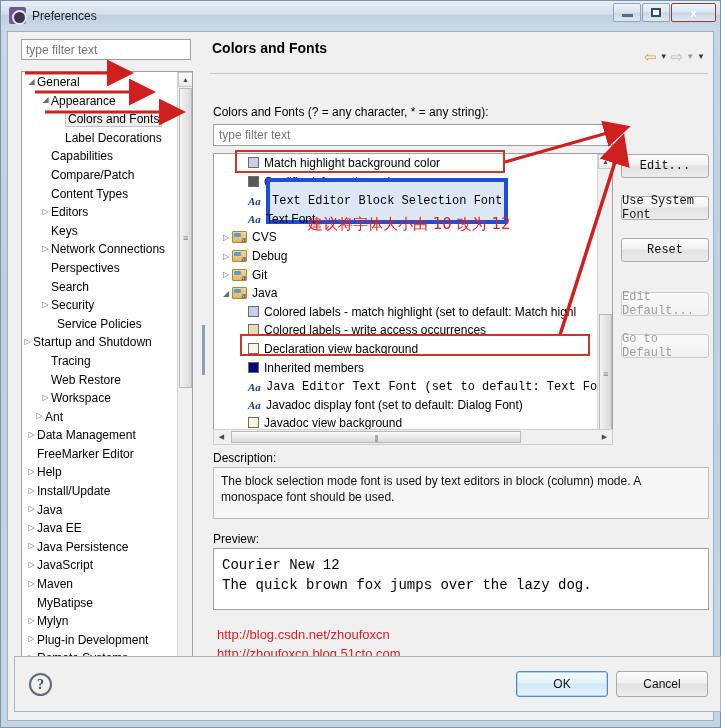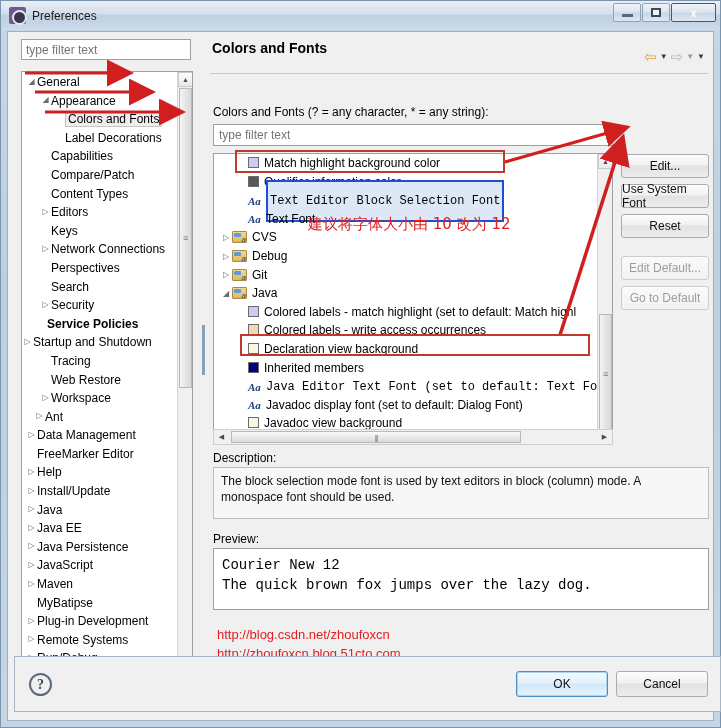--- a/index.html
+++ b/index.html
@@ -199,35 +199,35 @@
   .folder-ico::after {
     content: "a"; position: absolute; right: 0px; bottom: -2px;
     font-size: 8px; font-style: italic; color: #23407e; line-height: 8px;
   }
   .folder-ico::before {
     content: ""; position: absolute; left: 1px; top: 1px;
     width: 7px; height: 4px; background: #5f9ad6; border-radius: 1px;
   }
   .mono { font-family: "Liberation Mono", monospace; font-size: 12px; }
   .cf-row.sel-font .mono {
-    background: #dde7f5; border: 2px solid #1d4ed8; padding: 12px 2px;
+    background: #dde7f5; border: 4px solid #1d4ed8; padding: 12px 2px;
   }
 
   
   .btn {
     font-family: "Liberation Sans", sans-serif; font-size: 12px;
     background: linear-gradient(to bottom,#fdfdfd 0%,#f1f1f1 45%,#e2e2e2 50%,#ededed 100%);
     border: 1px solid #a5acb2; border-radius: 3px; color: #101010;
     display: flex; align-items: center; justify-content: center;
     cursor: default;
   }
   .btn.disabled { color: #9d9d9d; border-color: #cdcdcd;
     background: linear-gradient(to bottom,#fafafa,#f2f2f2); }
   .side-btns { position: absolute; left: 414px; top: 119px; width: 88px; }
-  .side-btns .btn { width: 88px; height: 24px; margin-bottom: 6px; }
+  .side-btns .btn { width: 88px; height: 24px; margin-bottom: 18px; font-family: Liberation Mono, monospace; }
   .side-btns .gap { height: 12px; }
 
   .desc-label { position: absolute; left: 6px; top: 416px; }
   .desc-box {
     position: absolute; left: 6px; top: 432px; width: 496px; height: 52px;
     border: 1px solid #bdbdbd; background: #f7f7f7;
     font-size: 12px; color: #101010; padding: 5px 7px; line-height: 16px;
   }
   .prev-label { position: absolute; left: 6px; top: 497px; }
   .prev-box {
@@ -310,36 +310,37 @@
             <div class="tree-row" style="padding-left: 32px;"><span class="twisty"></span><span class="lbl">Label Decorations</span></div>
             <div class="tree-row" style="padding-left: 18px;"><span class="twisty"></span><span class="lbl">Capabilities</span></div>
             <div class="tree-row" style="padding-left: 18px;"><span class="twisty"></span><span class="lbl">Compare/Patch</span></div>
             <div class="tree-row" style="padding-left: 18px;"><span class="twisty"></span><span class="lbl">Content Types</span></div>
             <div class="tree-row" style="padding-left: 18px;"><span class="twisty">▷</span><span class="lbl">Editors</span></div>
             <div class="tree-row" style="padding-left: 18px;"><span class="twisty"></span><span class="lbl">Keys</span></div>
             <div class="tree-row" style="padding-left: 18px;"><span class="twisty">▷</span><span class="lbl">Network Connections</span></div>
             <div class="tree-row" style="padding-left: 18px;"><span class="twisty"></span><span class="lbl">Perspectives</span></div>
             <div class="tree-row" style="padding-left: 18px;"><span class="twisty"></span><span class="lbl">Search</span></div>
             <div class="tree-row" style="padding-left: 18px;"><span class="twisty">▷</span><span class="lbl">Security</span></div>
-            <div class="tree-row" style="padding-left: 14px; font-weight: bold;"><span class="twisty"></span><span class="lbl">Service Policies</span></div>
+            <div class="tree-row" style="padding-left: 24px;"><span class="twisty"></span><span class="lbl">Service Policies</span></div>
             <div class="tree-row" style="padding-left: 0;"><span class="twisty">▷</span><span class="lbl">Startup and Shutdown</span></div>
             <div class="tree-row" style="padding-left: 18px;"><span class="twisty"></span><span class="lbl">Tracing</span></div>
             <div class="tree-row" style="padding-left: 18px;"><span class="twisty"></span><span class="lbl">Web Restore</span></div>
             <div class="tree-row" style="padding-left: 18px;"><span class="twisty">▷</span><span class="lbl">Workspace</span></div>
             <div class="tree-row" style="padding-left: 12px;"><span class="twisty">▷</span><span class="lbl">Ant</span></div>
             <div class="tree-row" style="padding-left: 4px;"><span class="twisty">▷</span><span class="lbl">Data Management</span></div>
             <div class="tree-row" style="padding-left: 4px;"><span class="twisty"></span><span class="lbl">FreeMarker Editor</span></div>
             <div class="tree-row" style="padding-left: 4px;"><span class="twisty">▷</span><span class="lbl">Help</span></div>
             <div class="tree-row" style="padding-left: 4px;"><span class="twisty">▷</span><span class="lbl">Install/Update</span></div>
             <div class="tree-row" style="padding-left: 4px;"><span class="twisty">▷</span><span class="lbl">Java</span></div>
             <div class="tree-row" style="padding-left: 4px;"><span class="twisty">▷</span><span class="lbl">Java EE</span></div>
             <div class="tree-row" style="padding-left: 4px;"><span class="twisty">▷</span><span class="lbl">Java Persistence</span></div>
             <div class="tree-row" style="padding-left: 4px;"><span class="twisty">▷</span><span class="lbl">JavaScript</span></div>
             <div class="tree-row" style="padding-left: 4px;"><span class="twisty">▷</span><span class="lbl">Maven</span></div>
             <div class="tree-row" style="padding-left: 4px;"><span class="twisty"></span><span class="lbl">MyBatipse</span></div>
+            <div class="tree-row" style="padding-left: 4px;"><span class="twisty">▷</span><span class="lbl">Mylyn</span></div>
             <div class="tree-row" style="padding-left: 4px;"><span class="twisty">▷</span><span class="lbl">Plug-in Development</span></div>
             <div class="tree-row" style="padding-left: 4px;"><span class="twisty">▷</span><span class="lbl">Remote Systems</span></div>
             <div class="tree-row" style="padding-left: 4px;"><span class="twisty">▷</span><span class="lbl">Run/Debug</span></div>
           </div>
         <div class="vscroll">
           <div class="arrow-up">▲</div>
           <div class="thumb" style="top:16px;height:300px;"></div>
           <div class="arrow-dn">▼</div>
         </div>
       </div>

